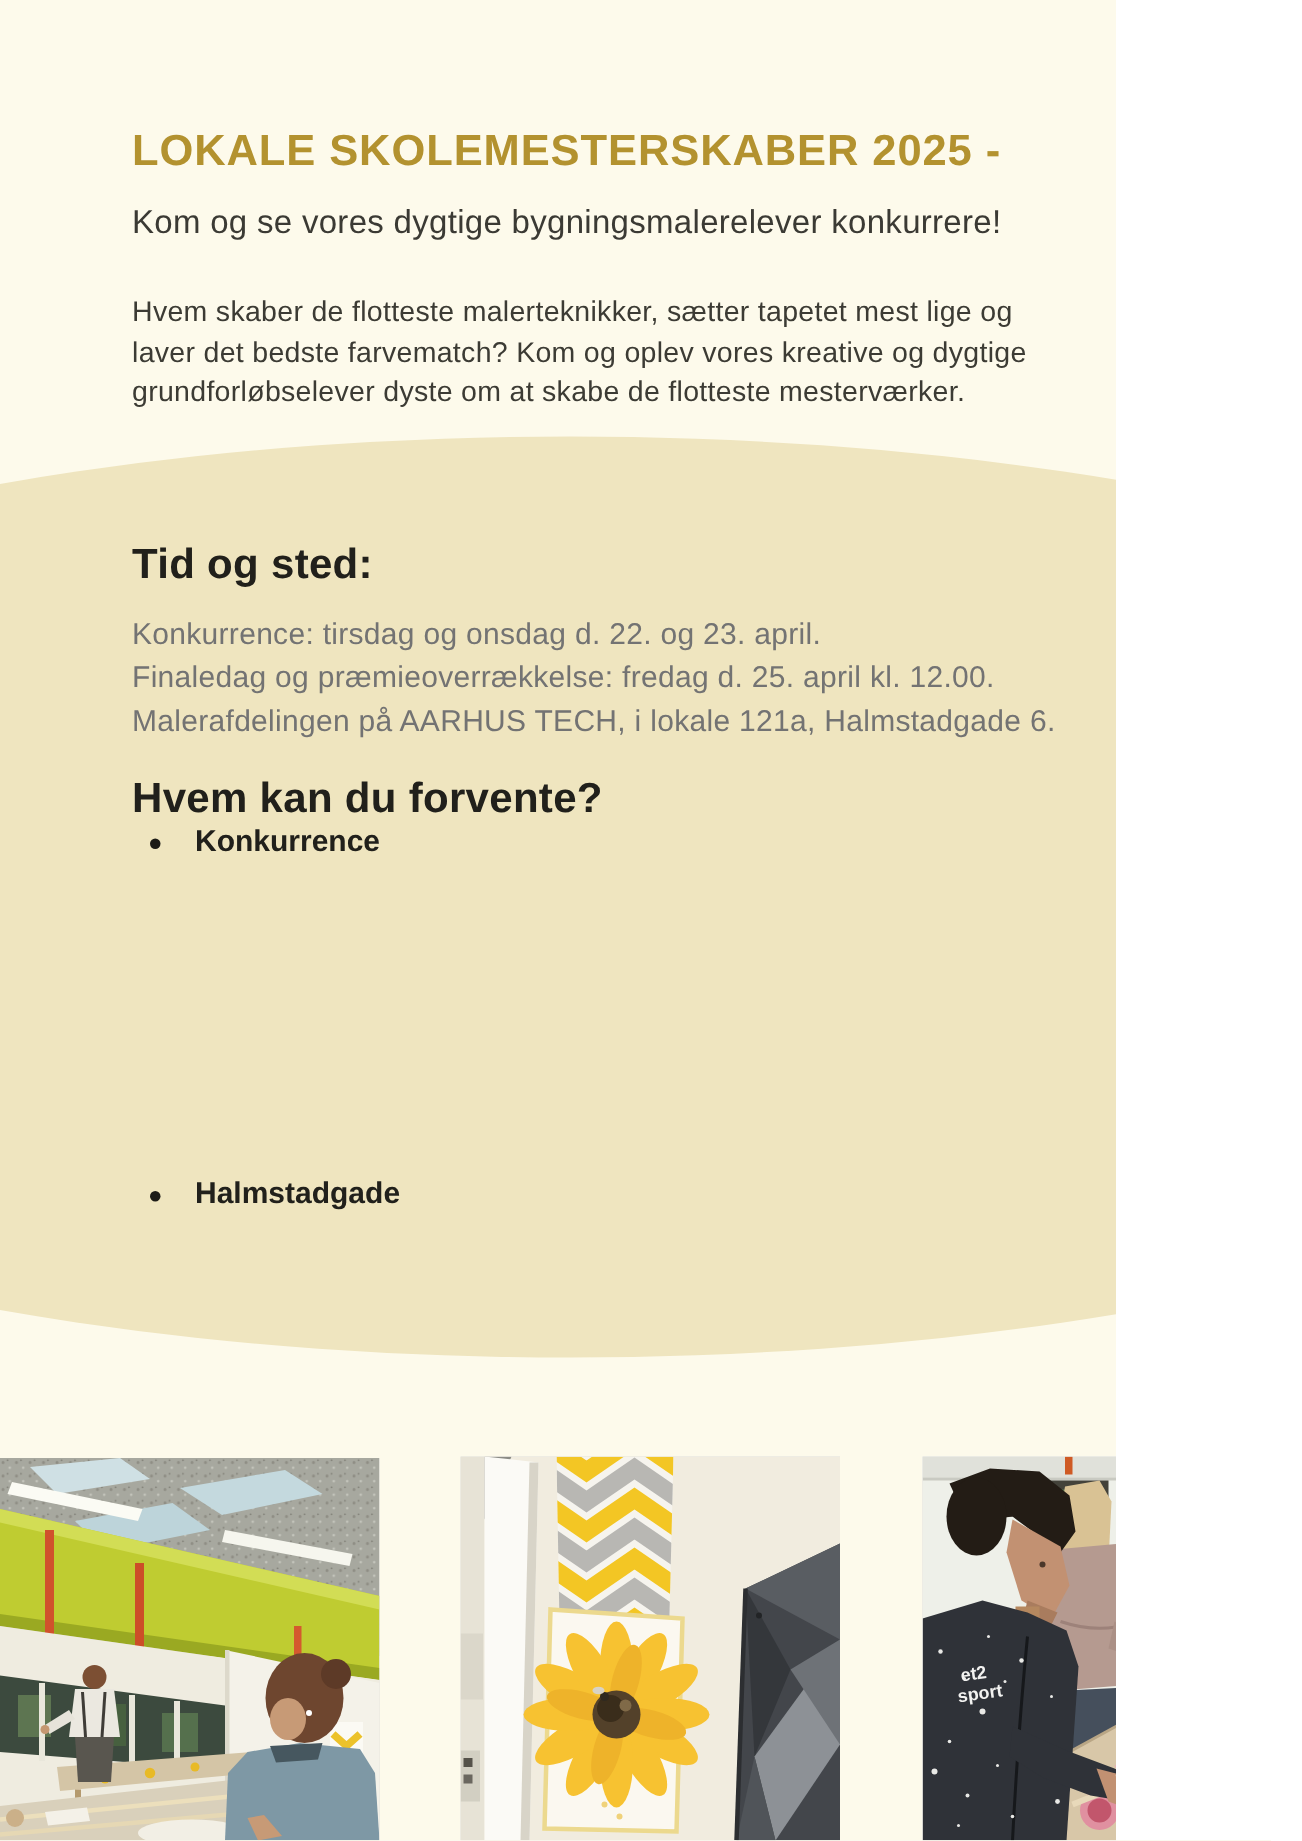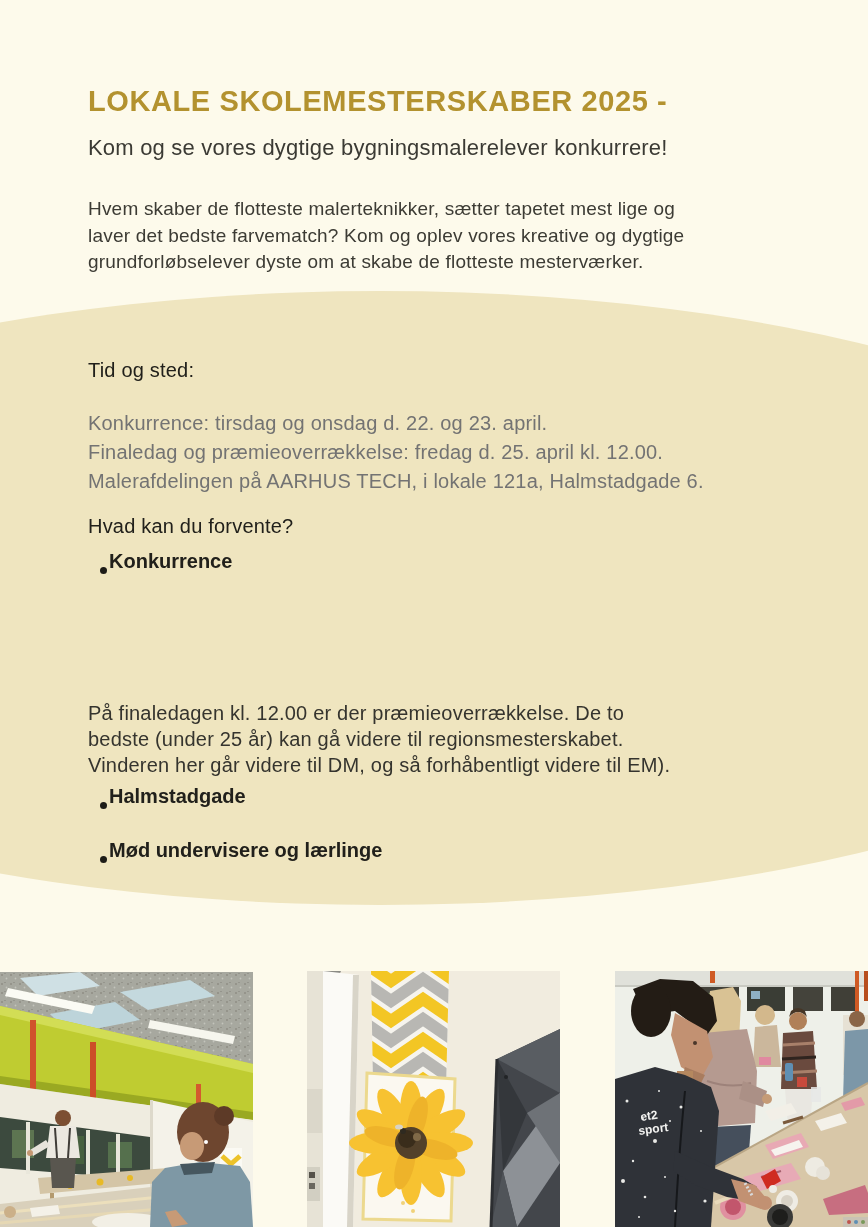--- a/index.html
+++ b/index.html
@@ -1,50 +1,50 @@
 <!DOCTYPE html>
 <html style="--bg: #fdfaeb; --ellipse: #efe5bf; --accent: #b3922f; --ink: #3c3b34;"><head>
 <meta charset="utf-8">
 <style>
   :root{
     --bg:#fdfaeb; --ellipse:#efe5bf; --accent:#b3922f; --ink:#3c3b34; --ink-strong:#21201b;
   }
   *{box-sizing:border-box;}
   html,body{margin:0;padding:0;background:#ffffff;}
   .page{
-    position:relative;width:868px;height:1227px;overflow:hidden;
+    position:relative;width:744px;height:1227px;overflow:hidden;
     background:var(--bg);
     font-family:"Liberation Sans", sans-serif;
     color:var(--ink);
   }
   .ellipse-bg{
     position:absolute;left:-480px;top:291px;width:1720px;height:614px;
     border-radius:50%;background:var(--ellipse);
   }
   .abs{position:absolute;left:88px;}
   .title{
     top:64px;font-size:29px;line-height:37px;font-weight:bold;
     color:var(--accent);letter-spacing:0.6px;white-space:nowrap;
   }
   .subtitle{
     top:112px;font-size:22px;line-height:28px;color:#3b3a34;letter-spacing:0.2px;white-space:nowrap;
   }
   .multiline{white-space:pre-line;}
   .intro{
     top:177px;width:720px;font-size:19px;line-height:26.5px;letter-spacing:0.2px;
   }
-  .h-bold{font-weight:normal;font-size:20px;line-height:26px;color:var(--ink-strong);letter-spacing:0.2px;}
+  .h-bold{font-weight:bold;font-size:28px;line-height:26px;color:var(--ink-strong);letter-spacing:0.2px;}
   .tid-heading{top:340px;}
   .tid-lines{top:389px;width:720px;font-size:20px;line-height:29px;letter-spacing:0.2px;color:#737373;}
   .expect-heading{top:496px;}
   .body-par{width:720px;font-size:20px;line-height:26px;letter-spacing:0.2px;color:#35342e;}
   .konkurrence-par{top:572px;}
   .finale-par{top:680px;}
   .bullet-item{
-    position:absolute;left:100px;display:flex;align-items:flex-end;gap:2px;
+    position:absolute;left:100px;display:flex;align-items:center;gap:23px;
     font-weight:bold;font-size:20px;line-height:26px;color:var(--ink-strong);
   }
   .bullet-1{top:548px;}
   .bullet-2{top:783px;}
   .bullet-3{top:837px;}
   .dot{width:7px;height:7px;border-radius:50%;background:#1d1c17;flex:0 0 auto;margin-top:2px;}
   .photo{
     position:absolute;top:971px;height:256px;width:253px;overflow:hidden;background:#ddd;
   }
   .photo svg{display:block;width:100%;height:100%;}
@@ -63,40 +63,33 @@
   <p class="abs subtitle">Kom og se vores dygtige bygningsmalerelever konkurrere!</p>
   <p class="abs intro multiline">Hvem skaber de flotteste malerteknikker, sætter tapetet mest lige og
 laver det bedste farvematch? Kom og oplev vores kreative og dygtige
 grundforløbselever dyste om at skabe de flotteste mesterværker.</p>
 
   <h2 class="abs h-bold tid-heading">Tid og sted:</h2>
   <p class="abs tid-lines multiline">Konkurrence: tirsdag og onsdag d. 22. og 23. april.
 Finaledag og præmieoverrækkelse: fredag d. 25. april kl. 12.00.
 Malerafdelingen på AARHUS TECH, i lokale 121a, Halmstadgade 6.</p>
 
-  <h2 class="abs h-bold expect-heading">Hvad kan du forvente?</h2>
+  <h2 class="abs h-bold expect-heading">Hvem kan du forvente?</h2>
 
   <div class="bullet-item bullet-1">
     <span class="dot"></span>
     <span>Konkurrence</span>
   </div>
 
-  <p class="abs body-par finale-par multiline">På finaledagen kl. 12.00 er der præmieoverrækkelse. De to
-bedste (under 25 år) kan gå videre til regionsmesterskabet.
-Vinderen her går videre til DM, og så forhåbentligt videre til EM).</p>
 
   <div class="bullet-item bullet-2">
     <span class="dot"></span>
     <span>Halmstadgade</span>
   </div>
 
-  <div class="bullet-item bullet-3">
-    <span class="dot"></span>
-    <span>Mød undervisere og lærlinge</span>
-  </div>
 
   <figure class="photo photo-1" style="margin:0;top:972px;height:255px;" aria-label="Malerelever arbejder ved borde i malerværkstedet">
     <svg viewBox="0 0 253 255" preserveAspectRatio="none">
       <defs>
         <pattern id="p1speck" width="9" height="9" patternUnits="userSpaceOnUse">
           <rect width="9" height="9" fill="#a7a89f"></rect>
           <circle cx="2" cy="3" r="1" fill="#8f8e85"></circle>
           <circle cx="6.5" cy="6.5" r="0.9" fill="#c3c4bb"></circle>
           <circle cx="5" cy="1.5" r="0.6" fill="#7f7e76"></circle>
         </pattern>

